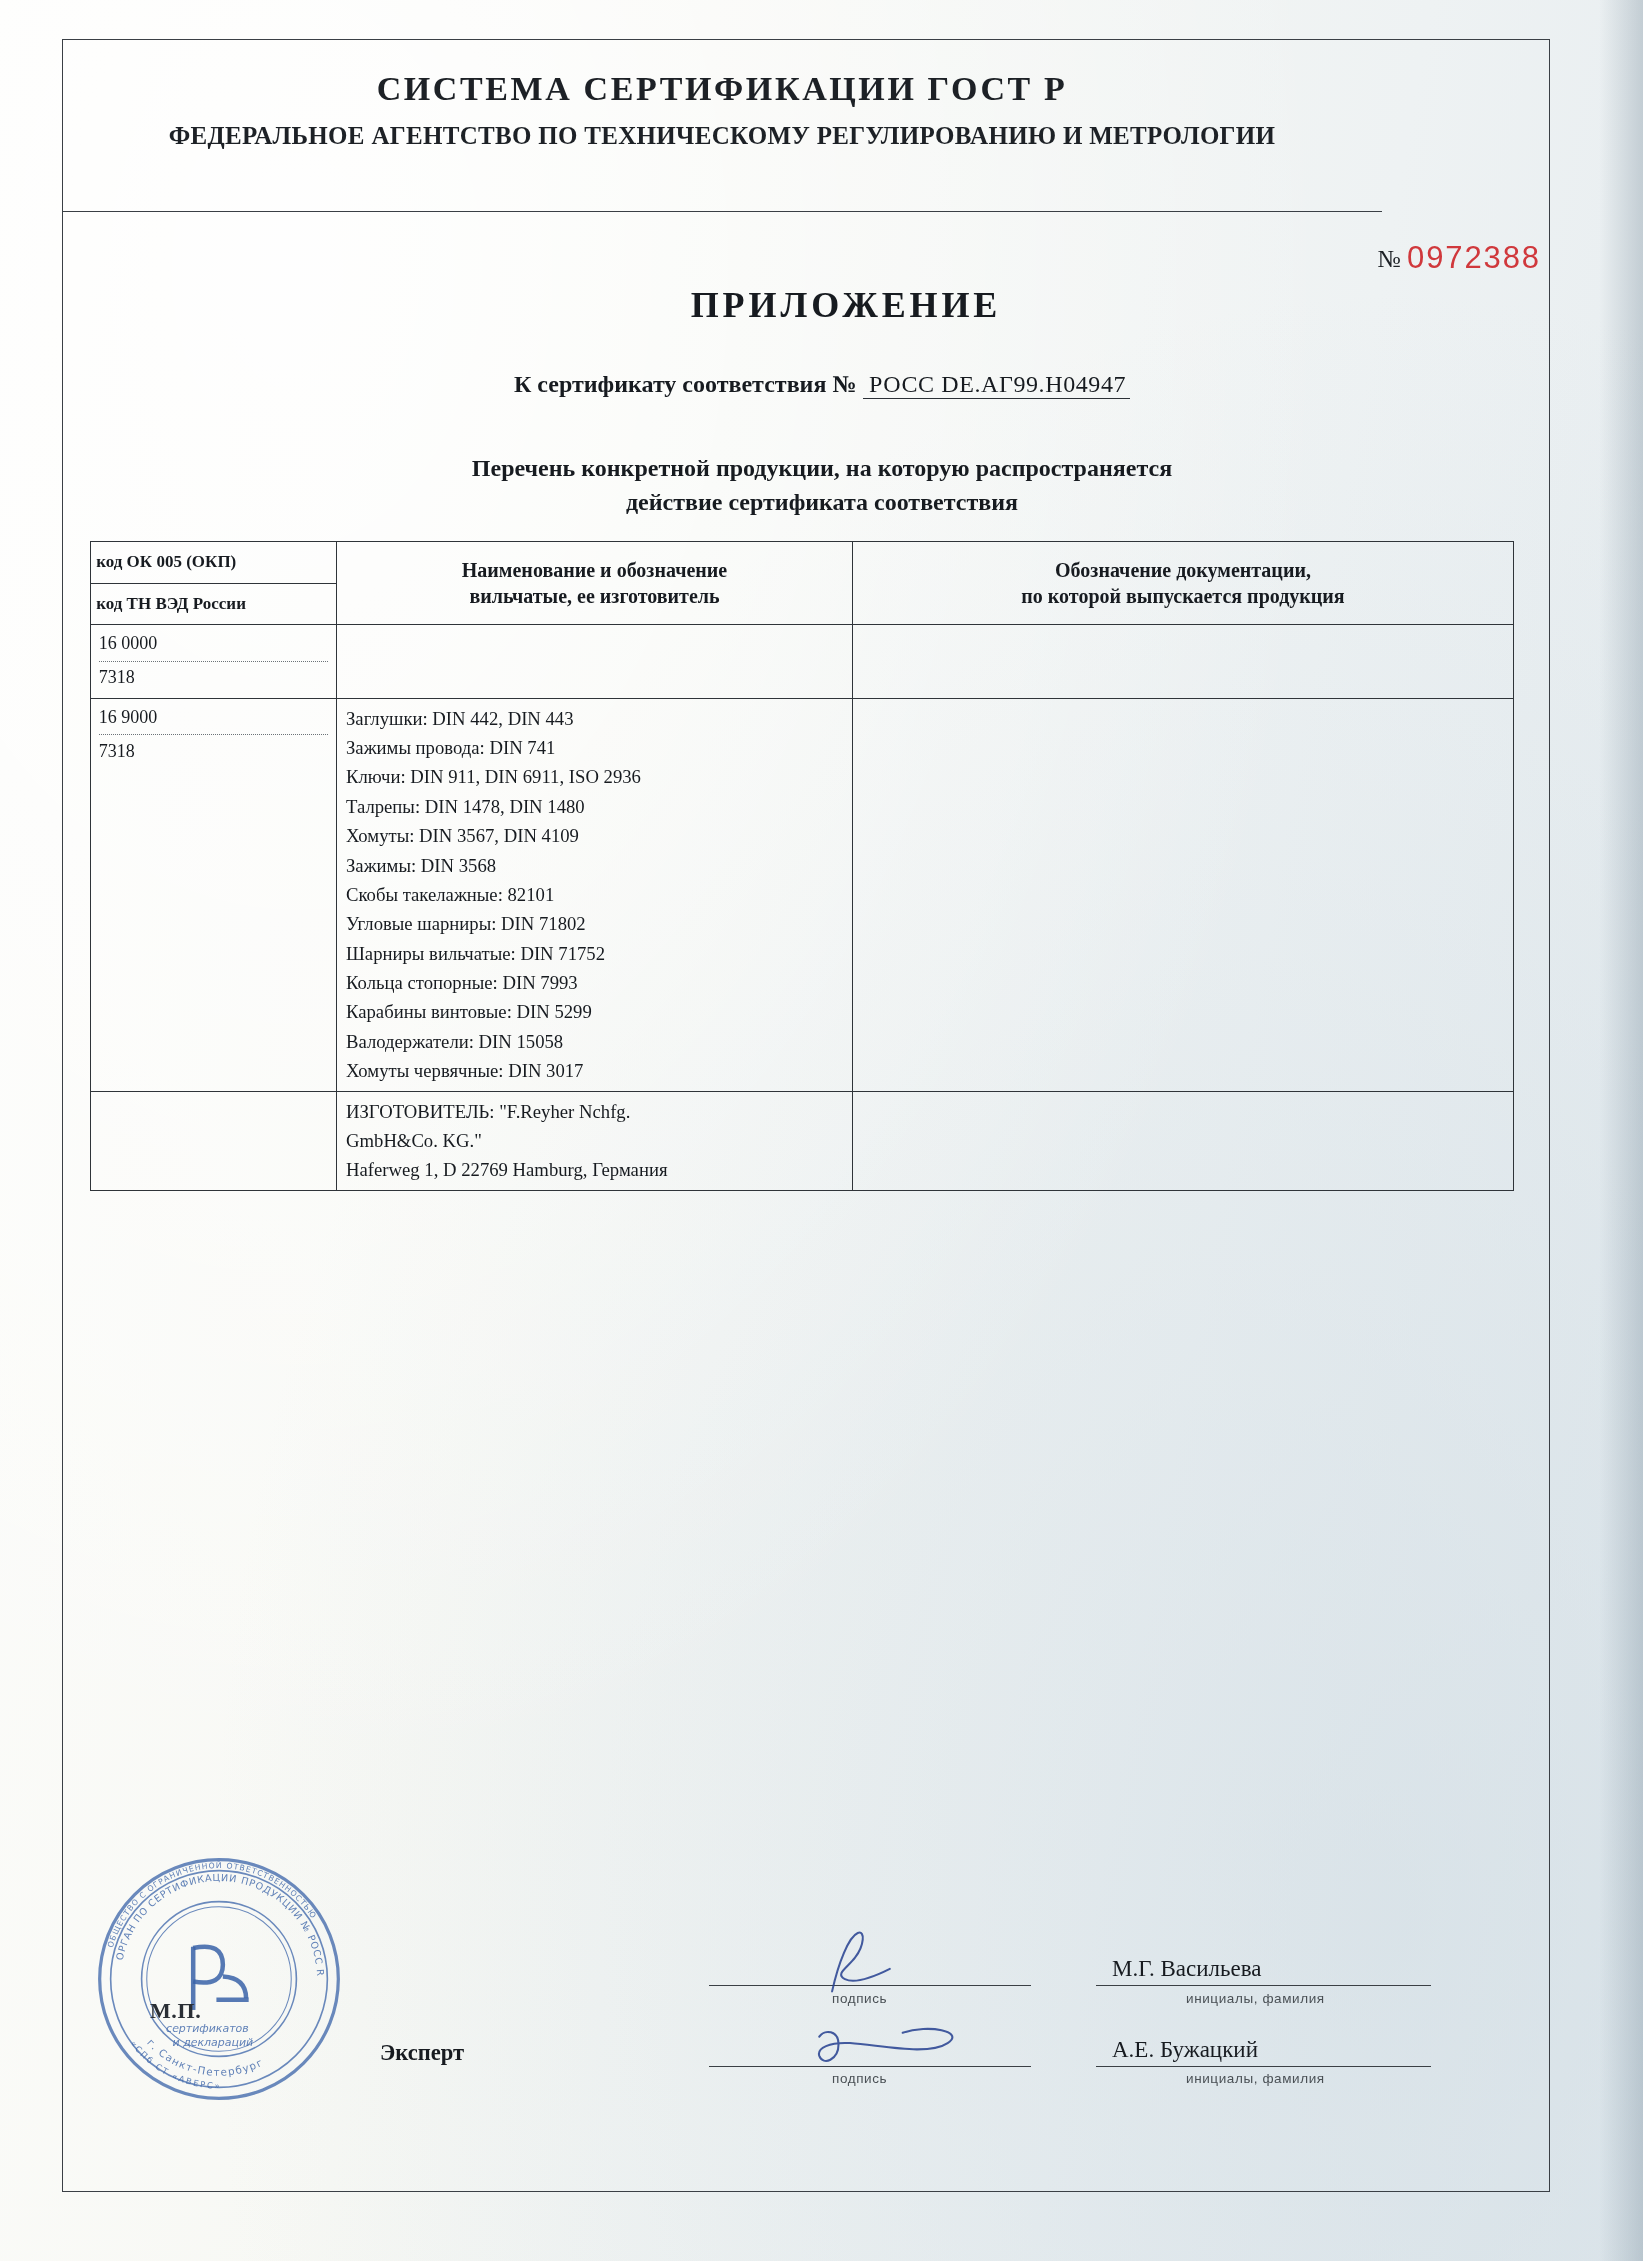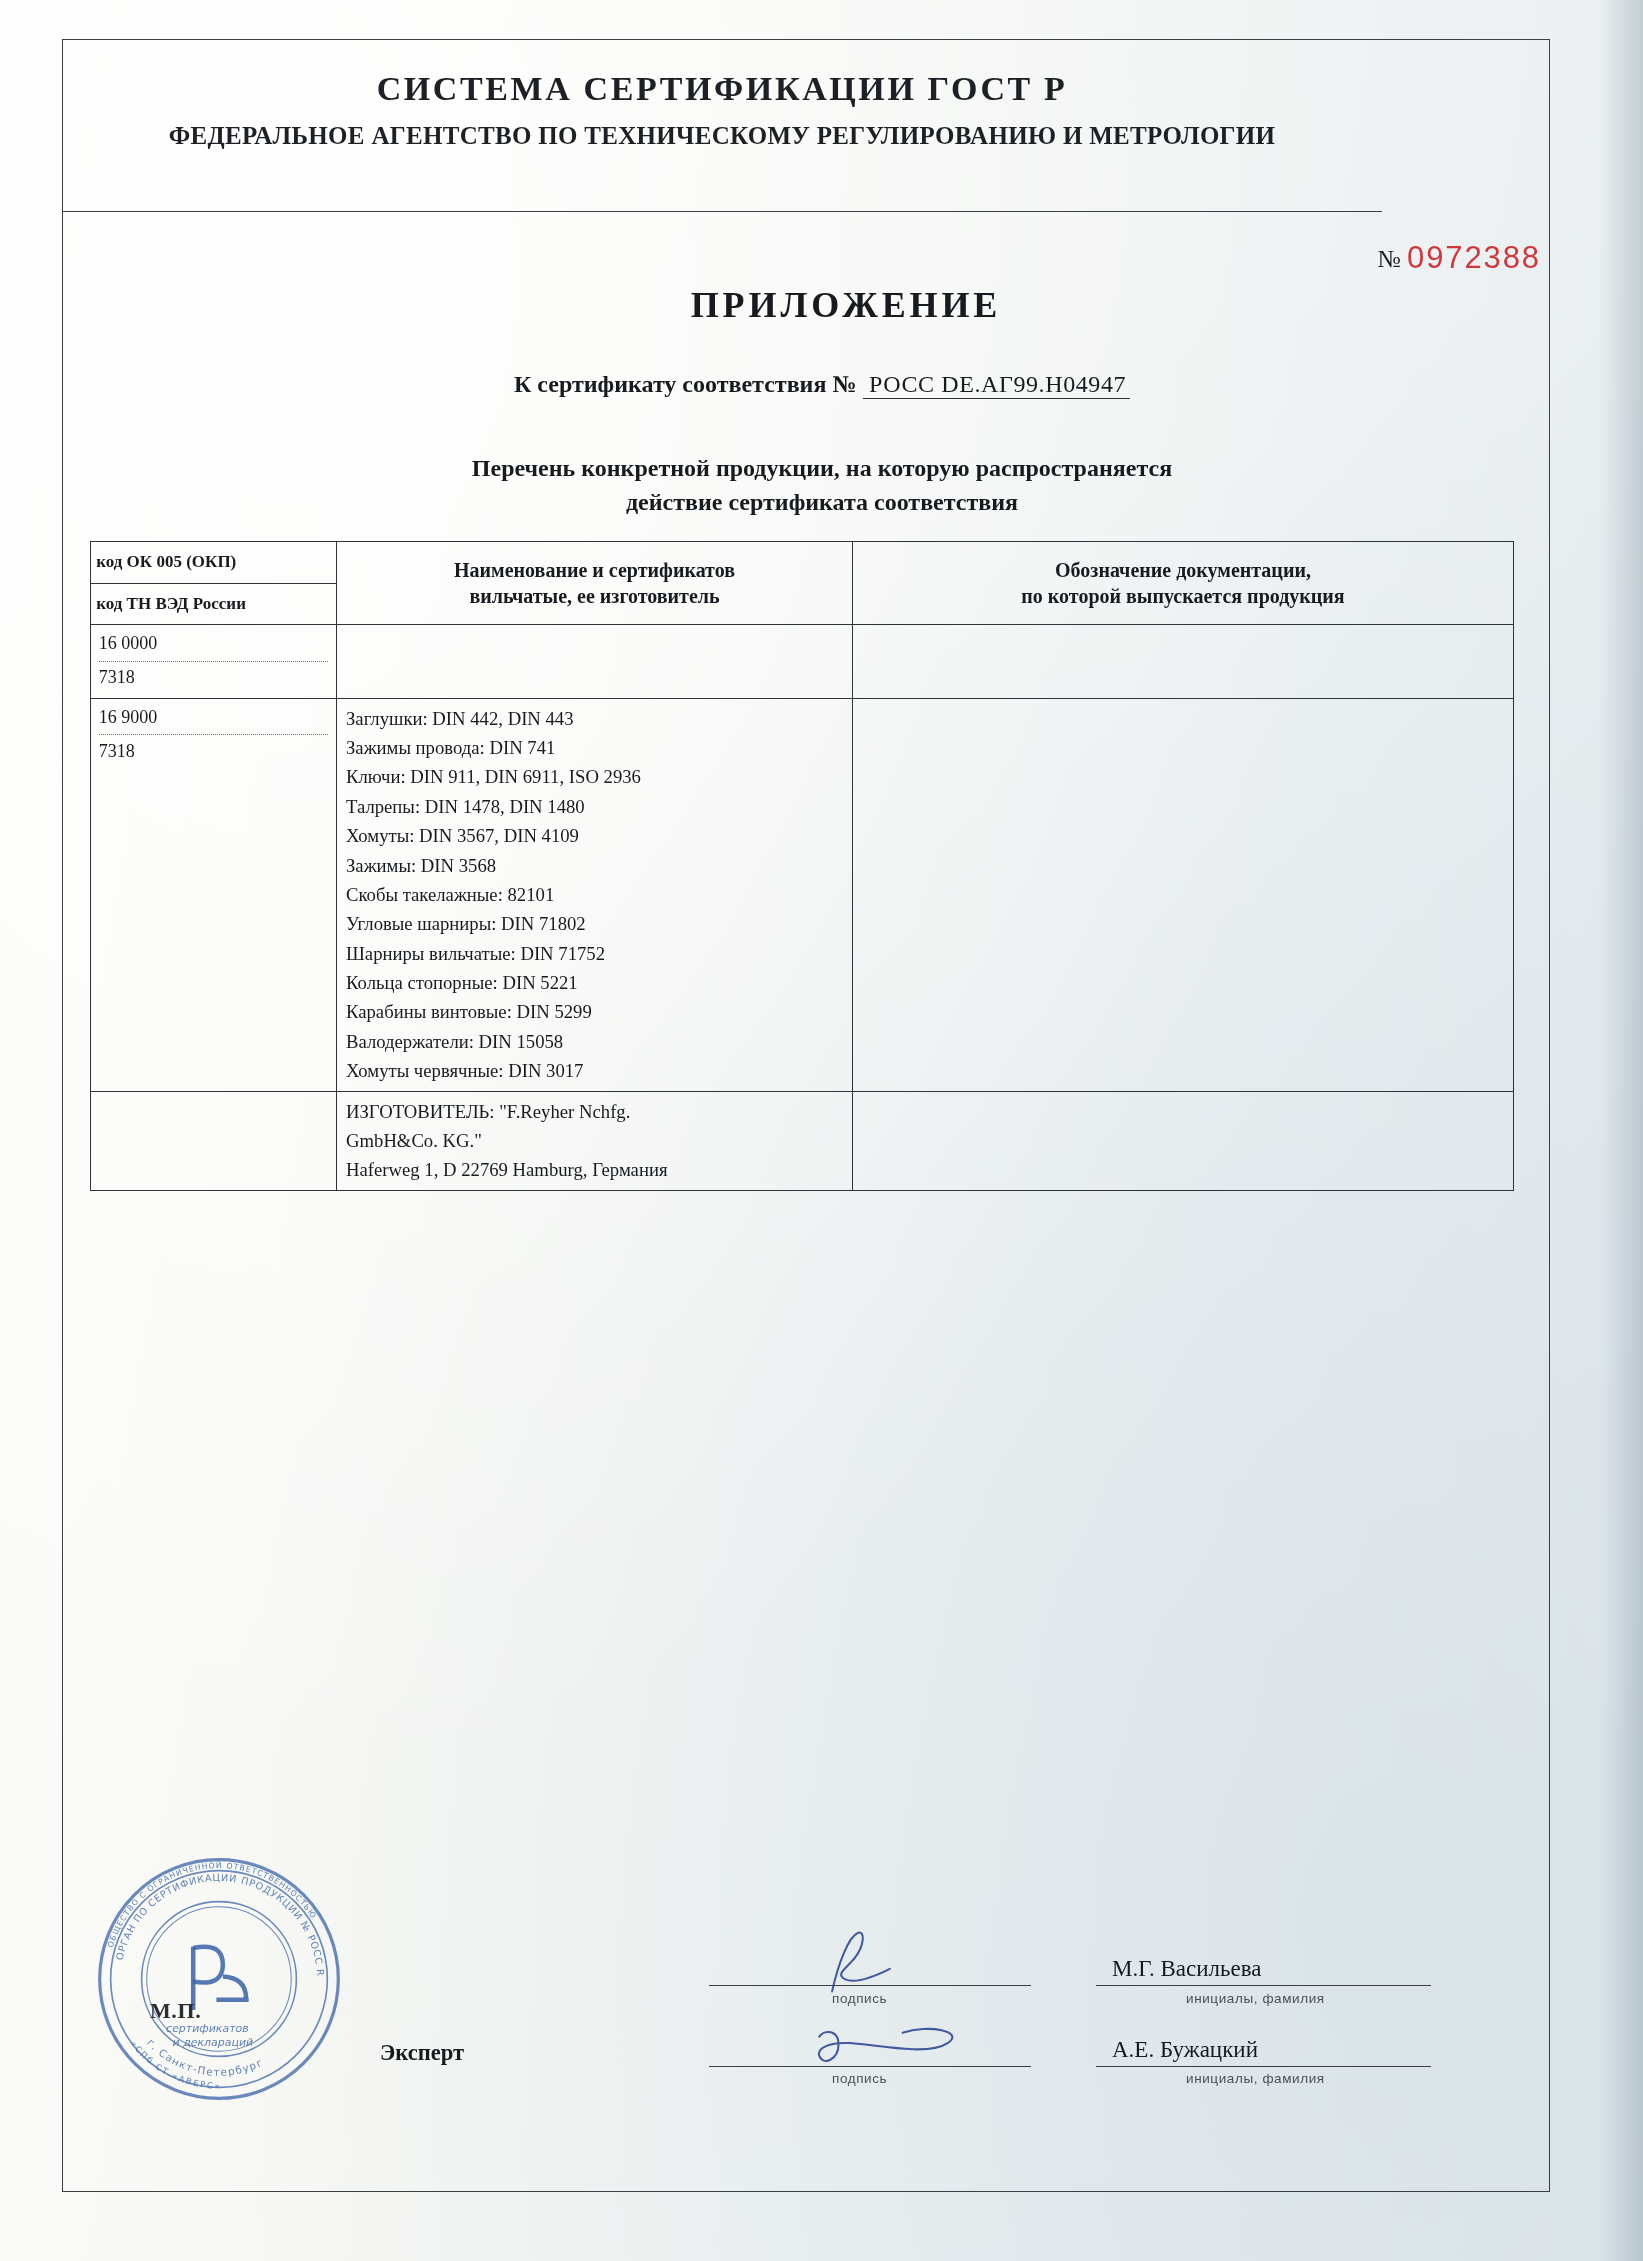--- a/index.html
+++ b/index.html
@@ -314,21 +314,21 @@
       <col style="width:516px">
       <col style="width:661px">
     </colgroup>
     <tbody>
       <tr>
         <td class="hcell-left">
           <div class="top">код ОК 005 (ОКП)</div>
           <div class="bot">код ТН ВЭД России</div>
         </td>
         <td class="hcell">
-          <div>Наименование и сертификатов</div>
+          <div>Наименование и обозначение</div>
           <div>вильчатые, ее изготовитель</div>
         </td>
         <td class="hcell">
           <div>Обозначение документации,</div>
           <div>по которой выпускается продукция</div>
         </td>
       </tr>
 
       <tr>
         <td class="codecell">
@@ -347,21 +347,21 @@
         <td class="prodcell">
           <div>Заглушки: DIN 442, DIN 443</div>
           <div>Зажимы провода: DIN 741</div>
           <div>Ключи: DIN 911, DIN 6911, ISO 2936</div>
           <div>Талрепы: DIN 1478, DIN 1480</div>
           <div>Хомуты: DIN 3567, DIN 4109</div>
           <div>Зажимы: DIN 3568</div>
           <div>Скобы такелажные: 82101</div>
           <div>Угловые шарниры: DIN 71802</div>
           <div>Шарниры вильчатые: DIN 71752</div>
-          <div>Кольца стопорные: DIN 5221</div>
+          <div>Кольца стопорные: DIN 7993</div>
           <div>Карабины винтовые: DIN 5299</div>
           <div>Валодержатели: DIN 15058</div>
           <div>Хомуты червячные: DIN 3017</div>
         </td>
         <td class="prodcell"></td>
       </tr>
 
       <tr>
         <td class="codecell"></td>
         <td class="prodcell">

